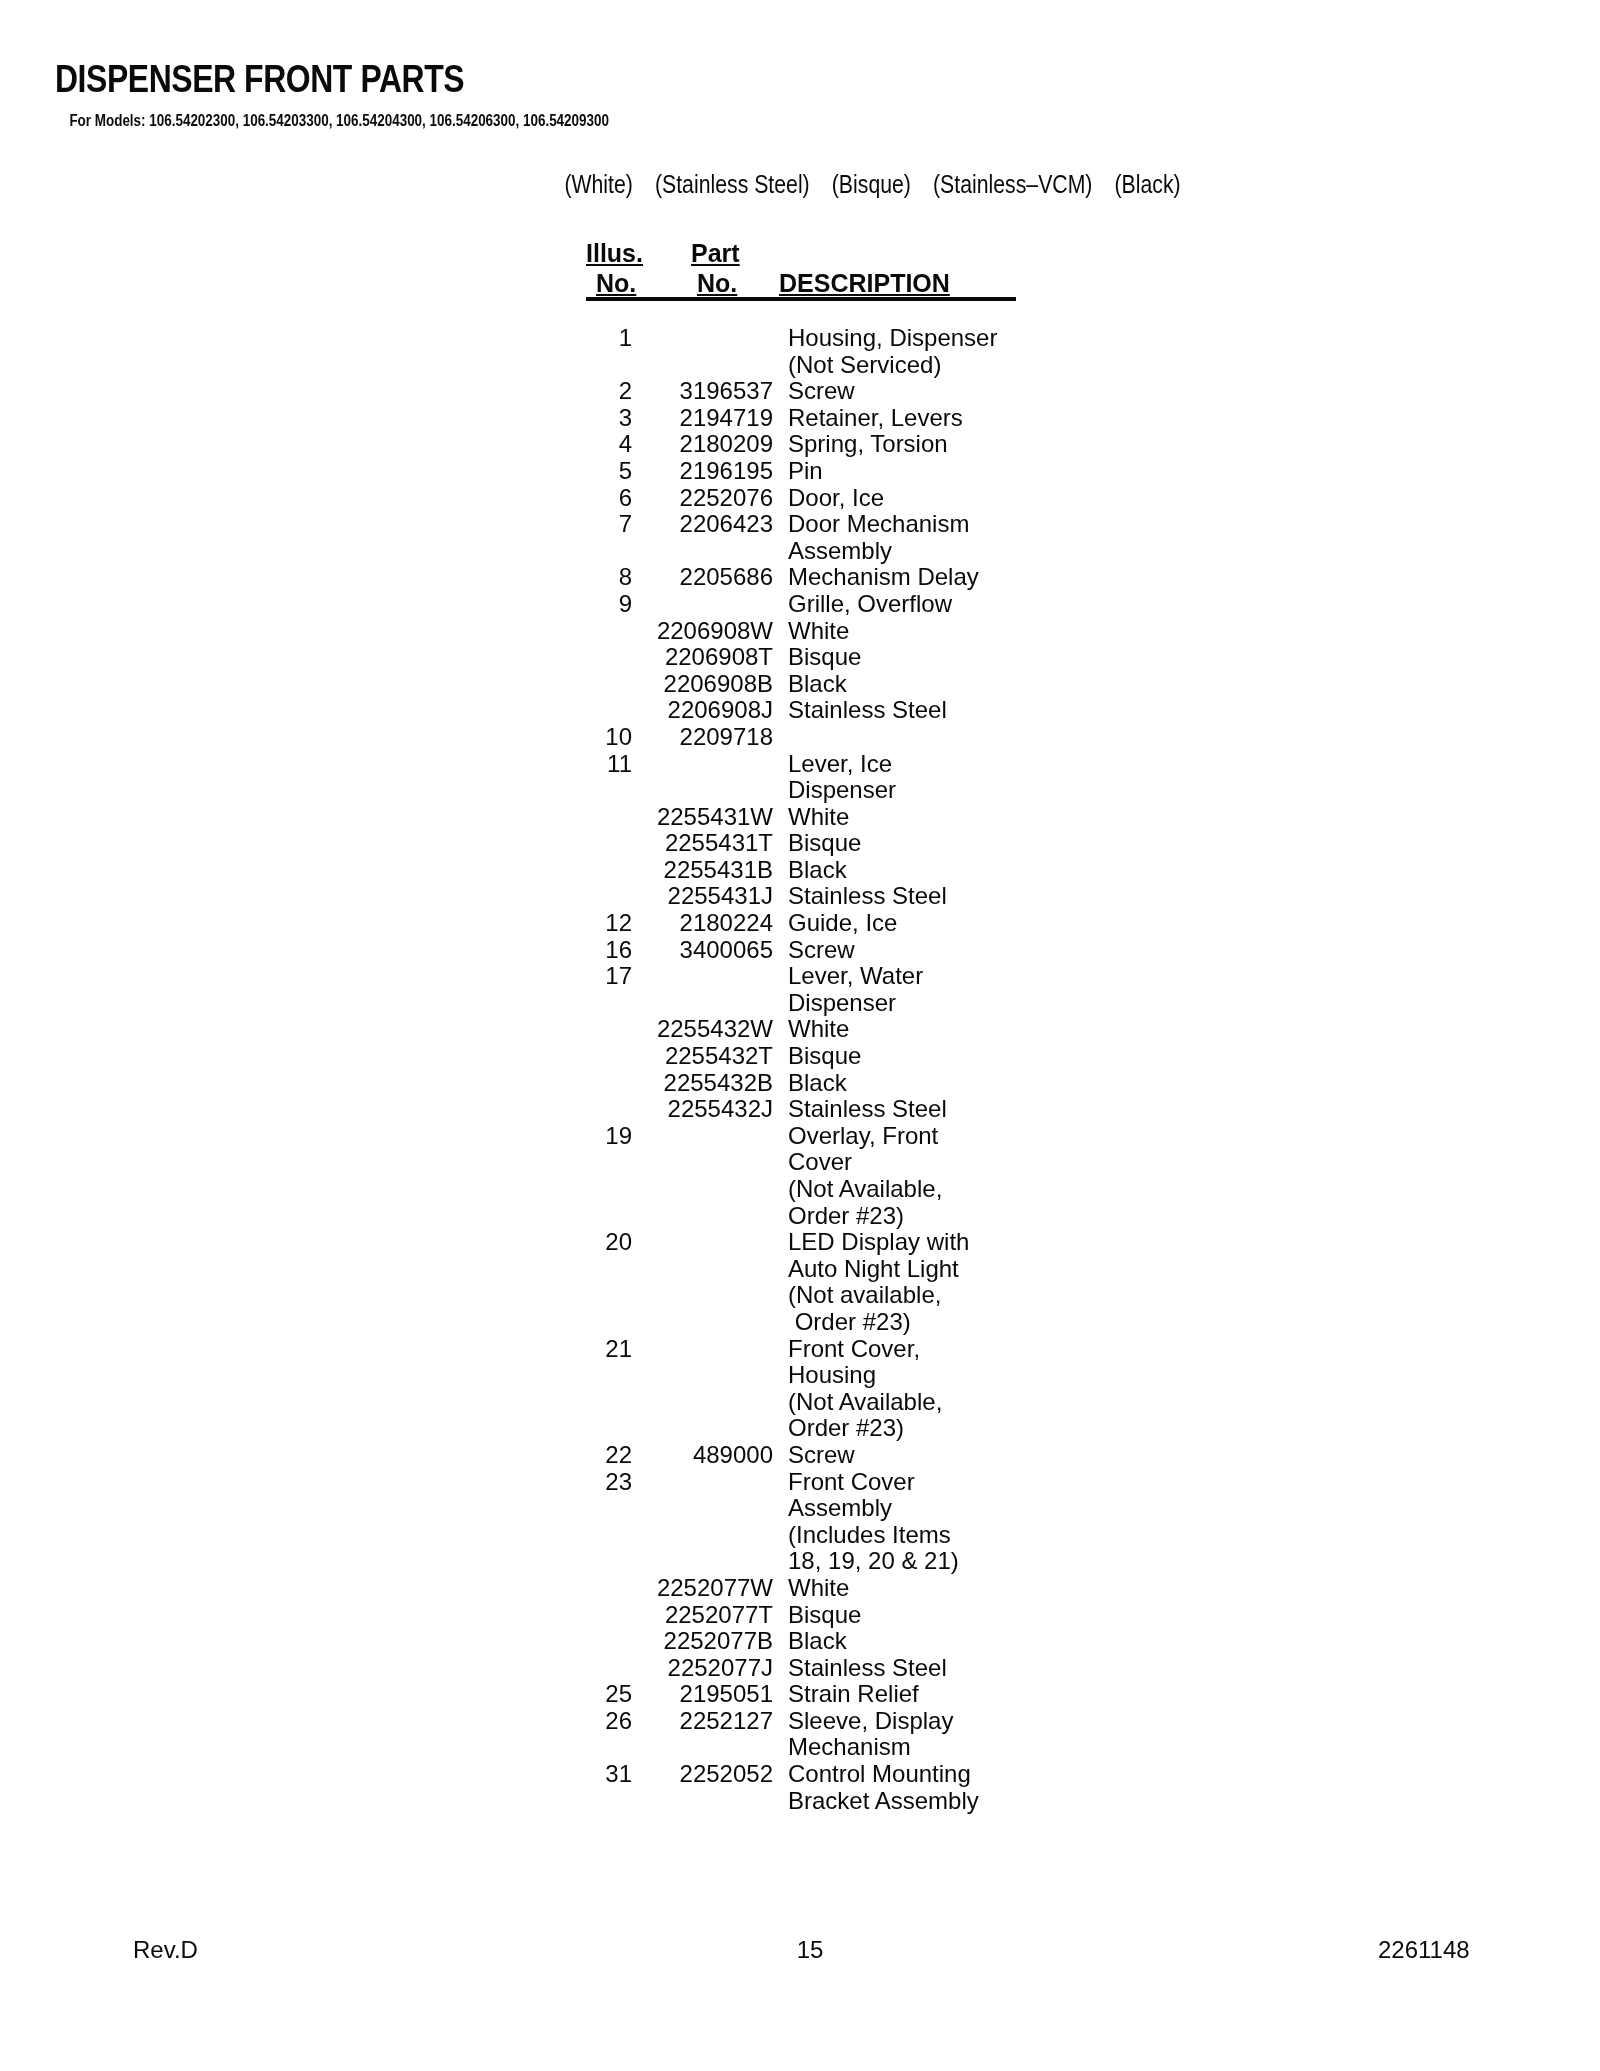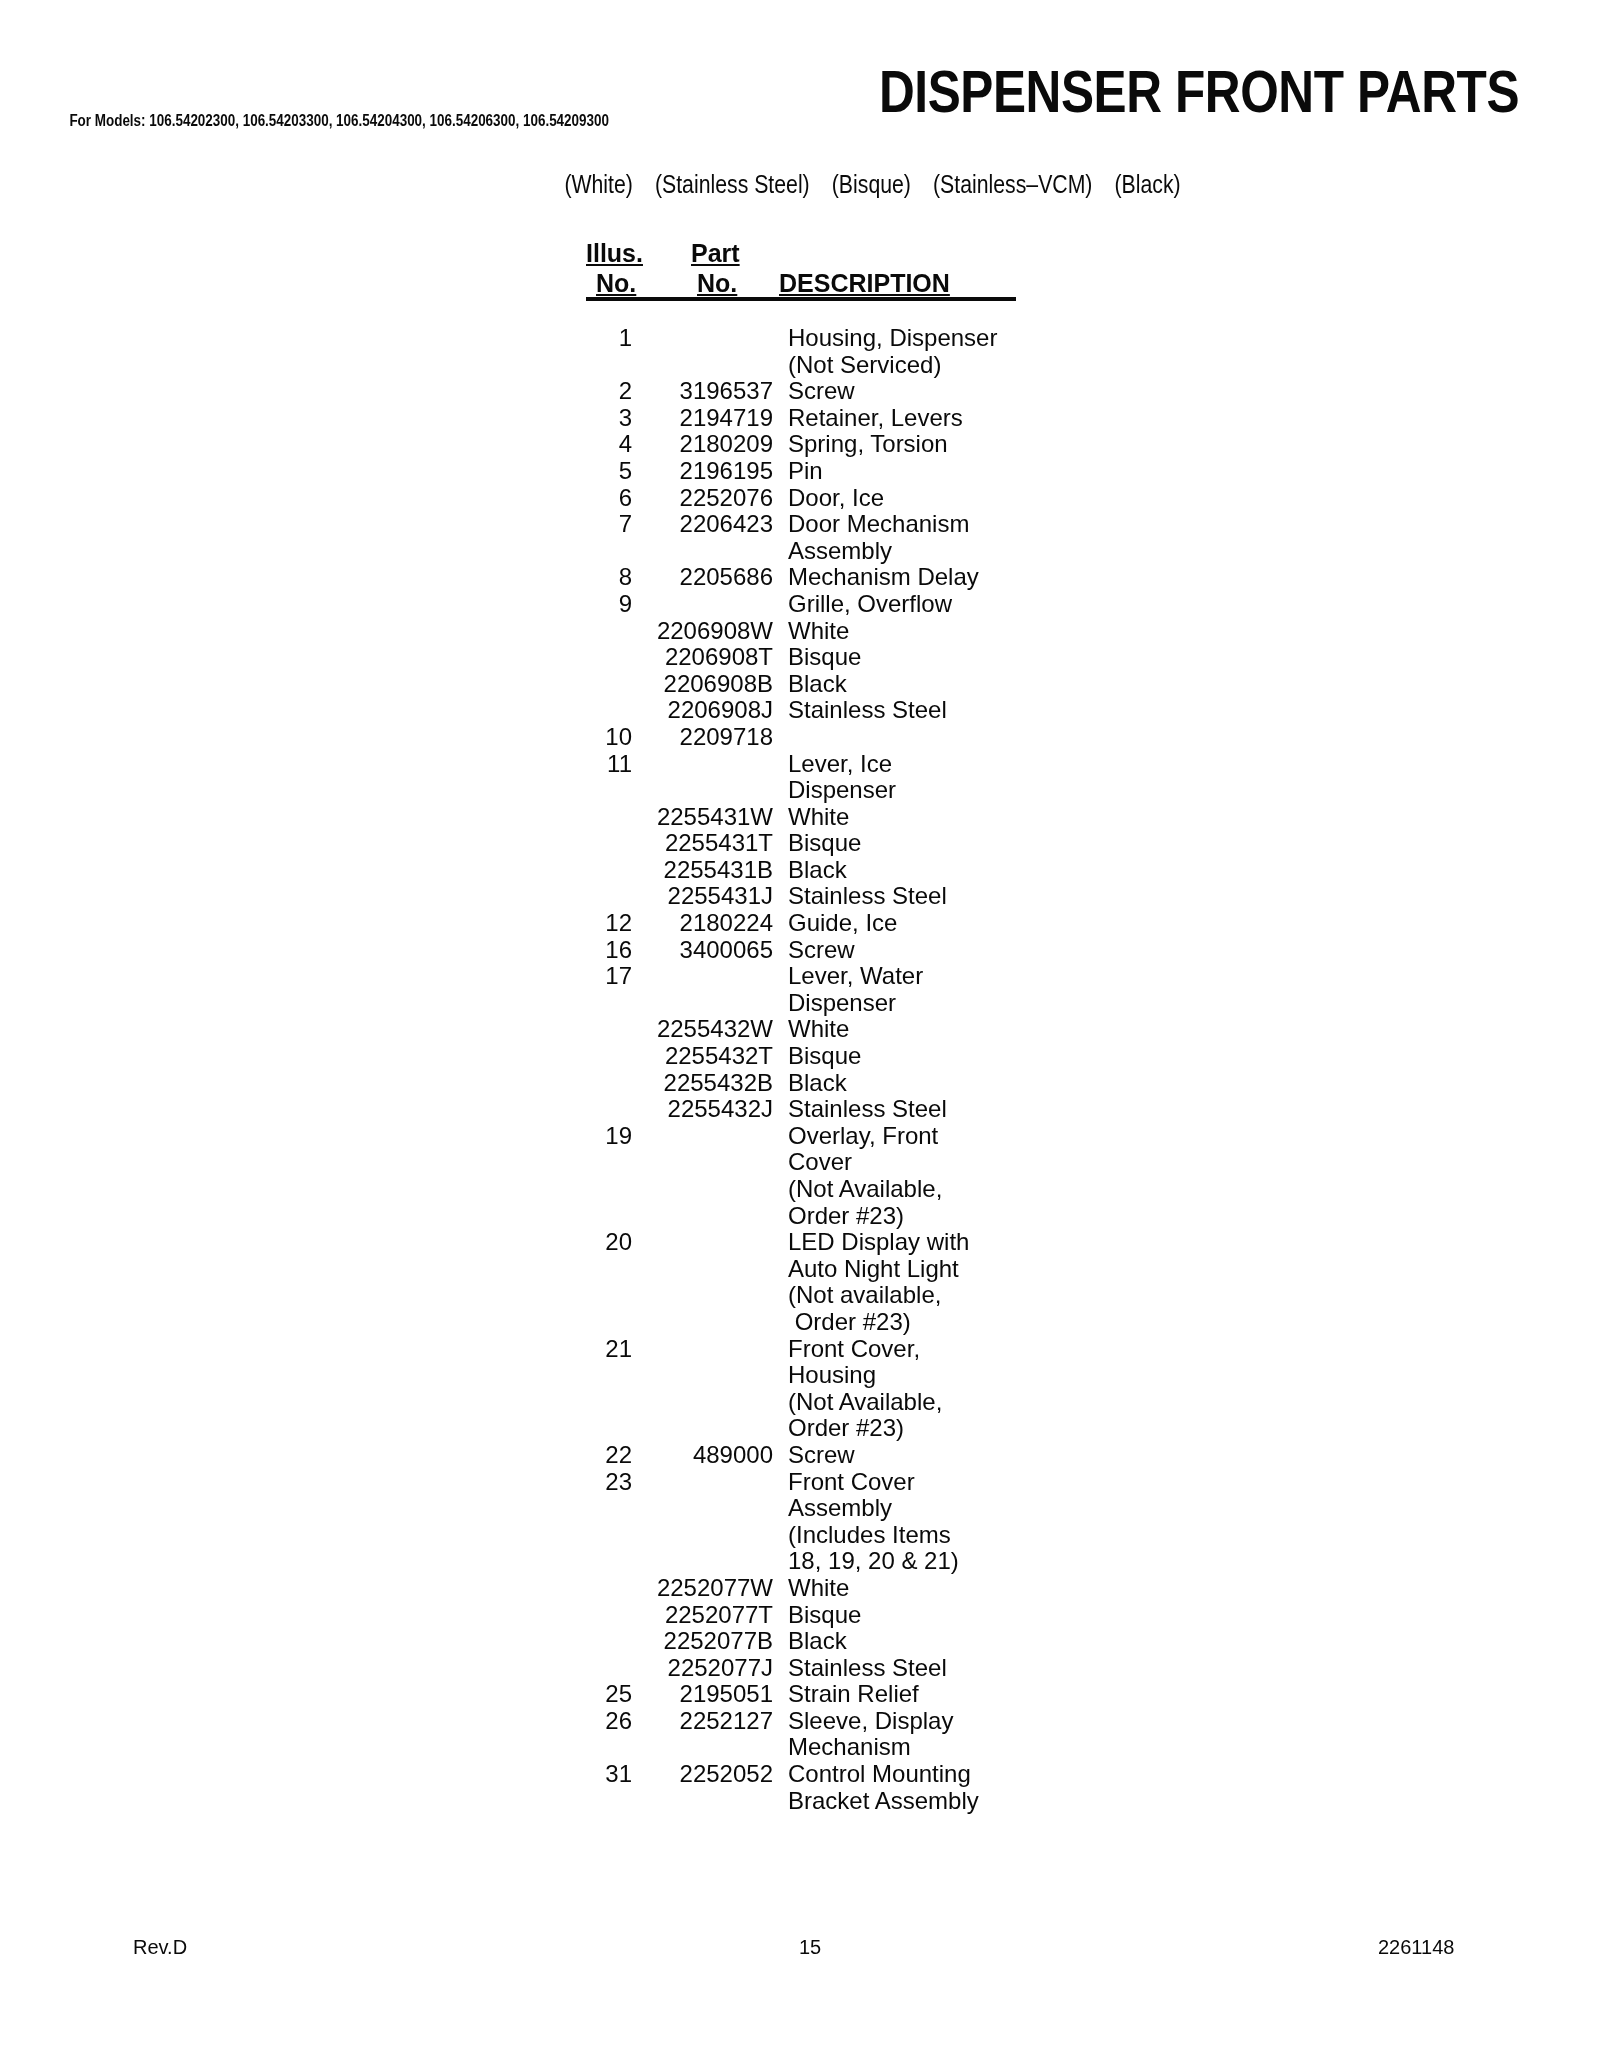--- a/index.html
+++ b/index.html
@@ -9,22 +9,22 @@
     position: relative;
     font-family: "Liberation Sans", sans-serif;
     color: #0a0a0a;
     overflow: hidden;
   }
   .page { position: absolute; inset: 0; background: #fff; }
 
   
   .doc-title {
     position: absolute; top: 58px; left: 16px; right: 20px;
-    text-align: right;
-    font-size: 59px; font-weight: bold;
+    text-align: left;
+    font-size: 38px; font-weight: bold;
     letter-spacing: -0.5px;
     white-space: nowrap;
   }
   .doc-title .squeeze { display: inline-block; transform: scaleX(0.84); transform-origin: center; }
 
   .models-line {
     position: absolute; left: 18px; right: 0;
     text-align: left;
     font-size: 16px; font-weight: bold;
     white-space: nowrap;
@@ -65,21 +65,21 @@
     grid-template-columns: 92px 141px 292px;
     align-items: start;
   }
   .cell { line-height: 26.6px; }
   .cell-illus { text-align: right; }
   .cell-part  { text-align: right; white-space: pre; }
   .cell-desc  { padding-left: 15px; }
   .desc-line  { white-space: pre; line-height: 26.6px; }
 
   
-  .footer-item { position: absolute; font-size: 20px; white-space: nowrap; }
+  .footer-item { position: absolute; font-size: 24px; white-space: nowrap; }
   .footer-rev  { top: 1936px; left: 133px; }
   .footer-page { top: 1936px; left: 750px; width: 120px; text-align: center; }
   .footer-doc  { top: 1936px; left: 1378px; text-align: center; }
 </style>
 </head>
 <body>
 
 <div class="page">
 
   <h1 class="doc-title"><span class="squeeze">DISPENSER FRONT PARTS</span></h1>

